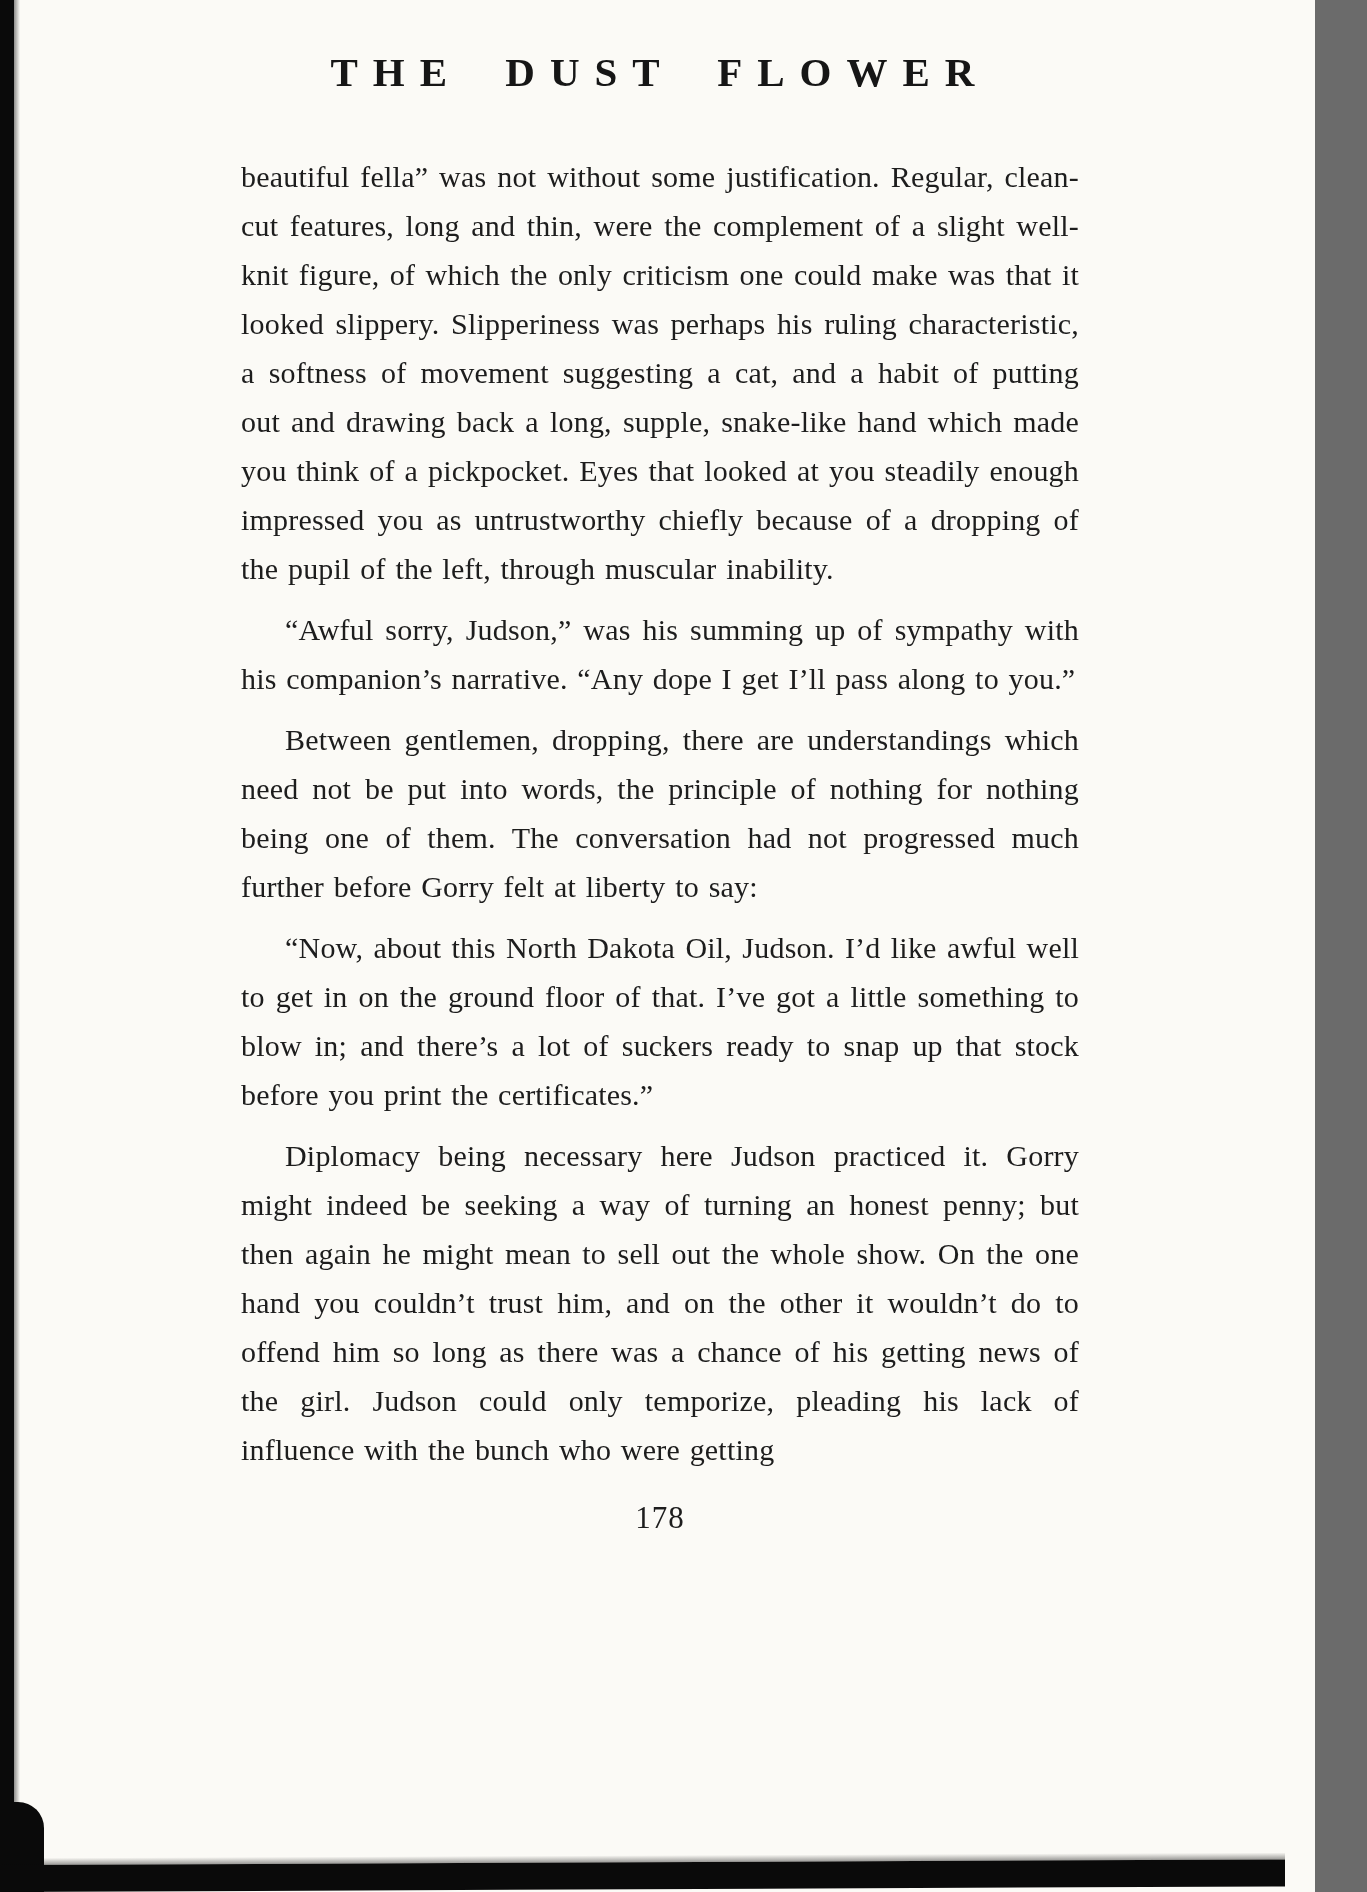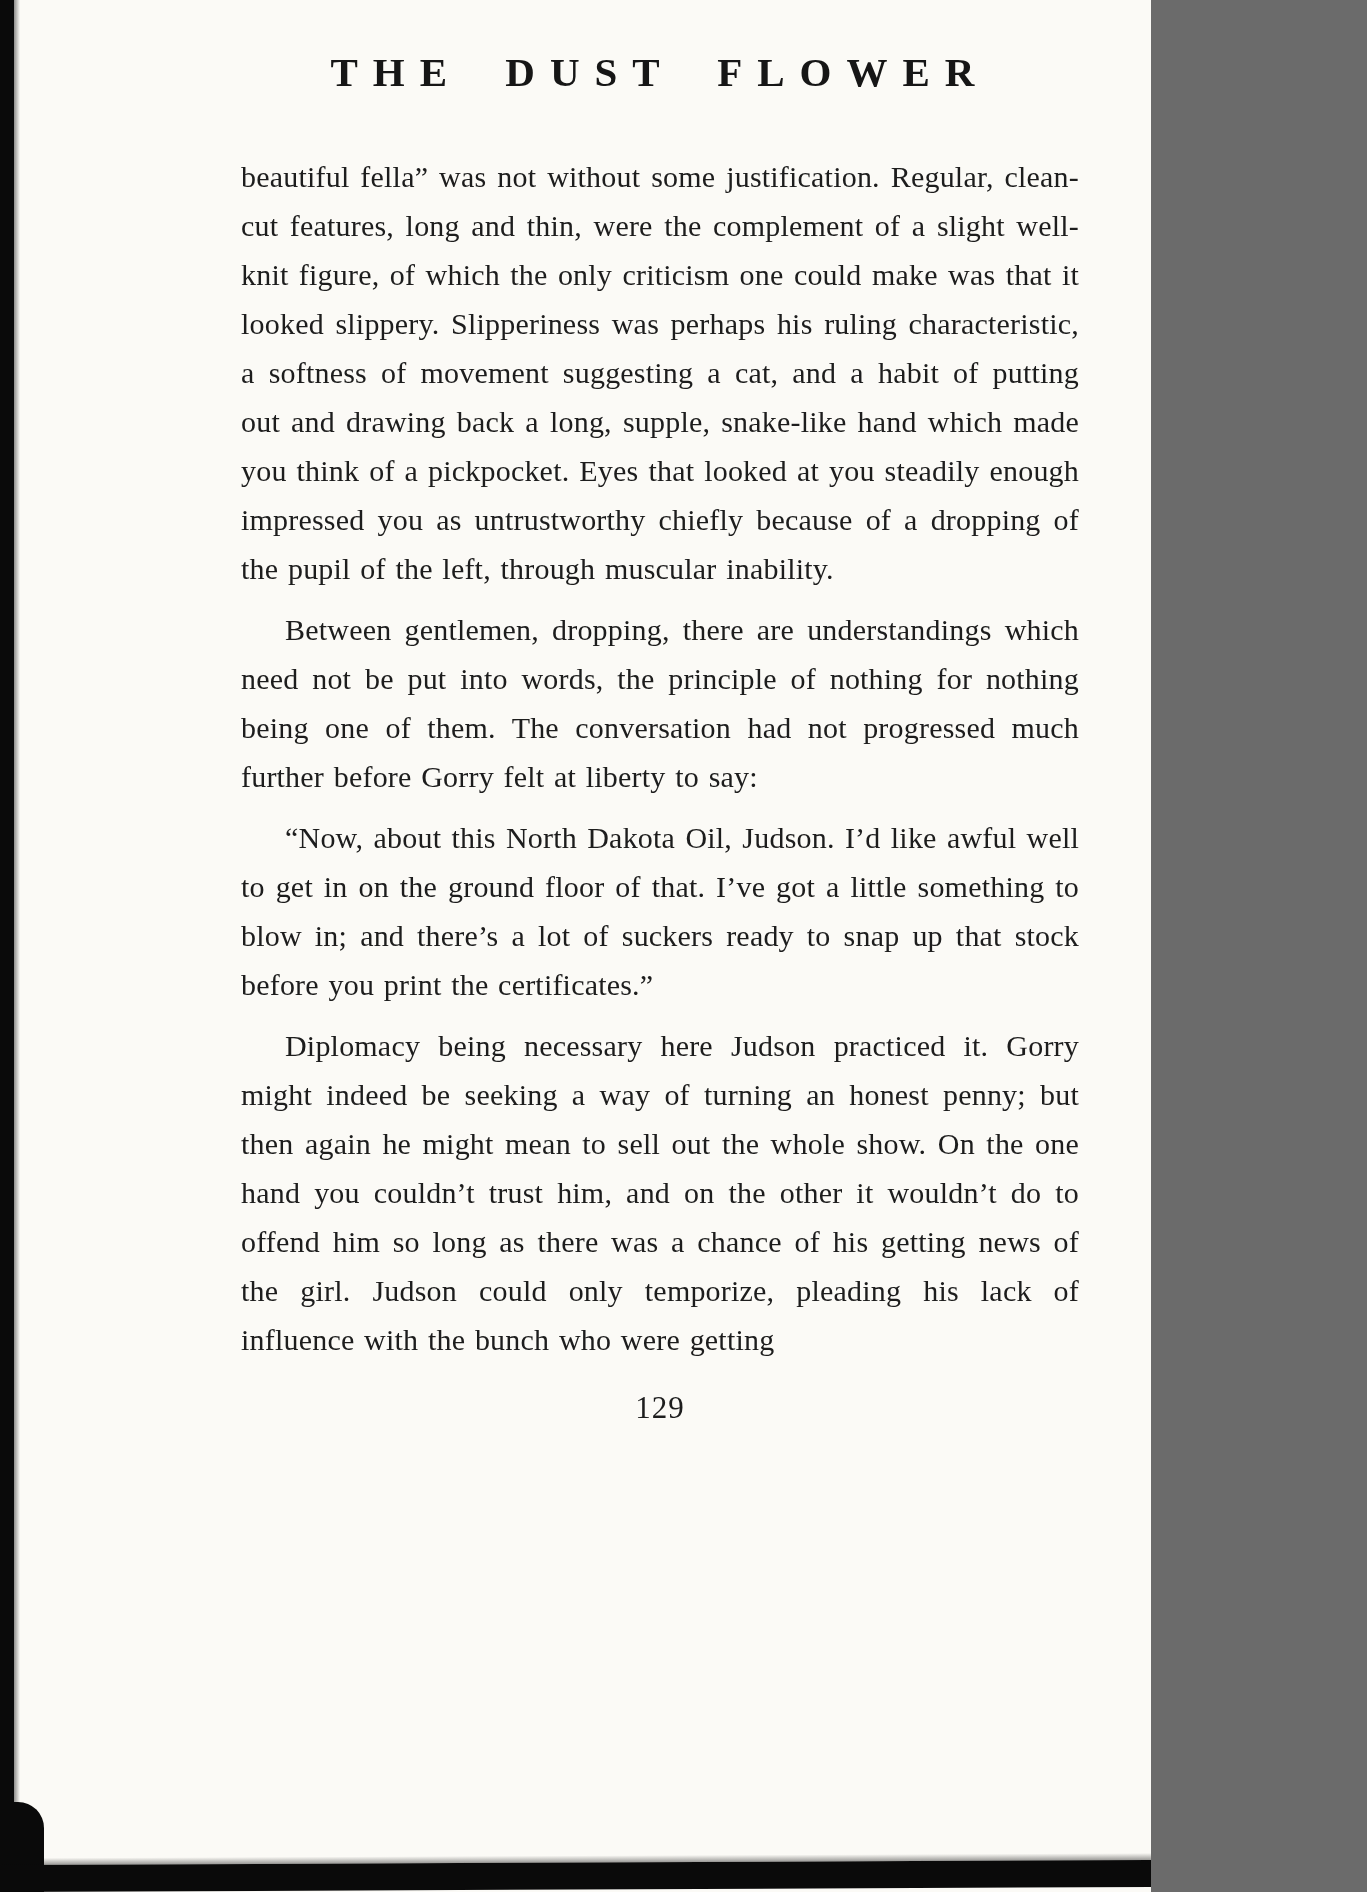--- a/index.html
+++ b/index.html
@@ -2,21 +2,21 @@
 <html><head>
 <meta charset="utf-8">
 <style>
   html, body {
     margin: 0;
     padding: 0;
     background: #6b6b6b;
   }
   .page {
     position: relative;
-    width: 1151px;
+    width: 1315px;
     height: 1892px;
     background: #fbfaf6;
     overflow: hidden;
     font-family: "Liberation Serif", "DejaVu Serif", serif;
     color: #1b1b1b;
   }
   
   .scan-edge-left {
     position: absolute;
     left: 0; top: 0;
@@ -98,21 +98,22 @@
   <div class="scan-edge-left"></div>
   <div class="scan-corner-bl"></div>
   <div class="scan-edge-bottom"></div>
 
   <div class="content">
 
     <h1 class="page-title">THE DUST FLOWER</h1>
 
     <div class="body-text">
       <p>beautiful fella” was not without some justification. Regular, clean-cut features, long and thin, were the complement of a slight well-knit figure, of which the only criticism one could make was that it looked slippery. Slipperiness was perhaps his ruling characteristic, a softness of movement suggesting a cat, and a habit of putting out and drawing back a long, supple, snake-like hand which made you think of a pickpocket. Eyes that looked at you steadily enough impressed you as untrustworthy chiefly because of a dropping of the pupil of the left, through muscular inability.</p>
+      <p class="indent">“Awful sorry, Judson,” was his summing up of sympathy with his companion’s narrative. “Any dope I get I’ll pass along to you.”</p>
       <p class="indent">Between gentlemen, dropping, there are understandings which need not be put into words, the principle of nothing for nothing being one of them. The conversation had not progressed much further before Gorry felt at liberty to say:</p>
       <p class="indent">“Now, about this North Dakota Oil, Judson. I’d like awful well to get in on the ground floor of that. I’ve got a little something to blow in; and there’s a lot of suckers ready to snap up that stock before you print the certificates.”</p>
       <p class="indent">Diplomacy being necessary here Judson practiced it. Gorry might indeed be seeking a way of turning an honest penny; but then again he might mean to sell out the whole show. On the one hand you couldn’t trust him, and on the other it wouldn’t do to offend him so long as there was a chance of his getting news of the girl. Judson could only temporize, pleading his lack of influence with the bunch who were getting</p>
     </div>
 
-    <div class="page-number">129</div>
+    <div class="page-number">178</div>
 
   </div>
 </div>
 
 </body></html>

